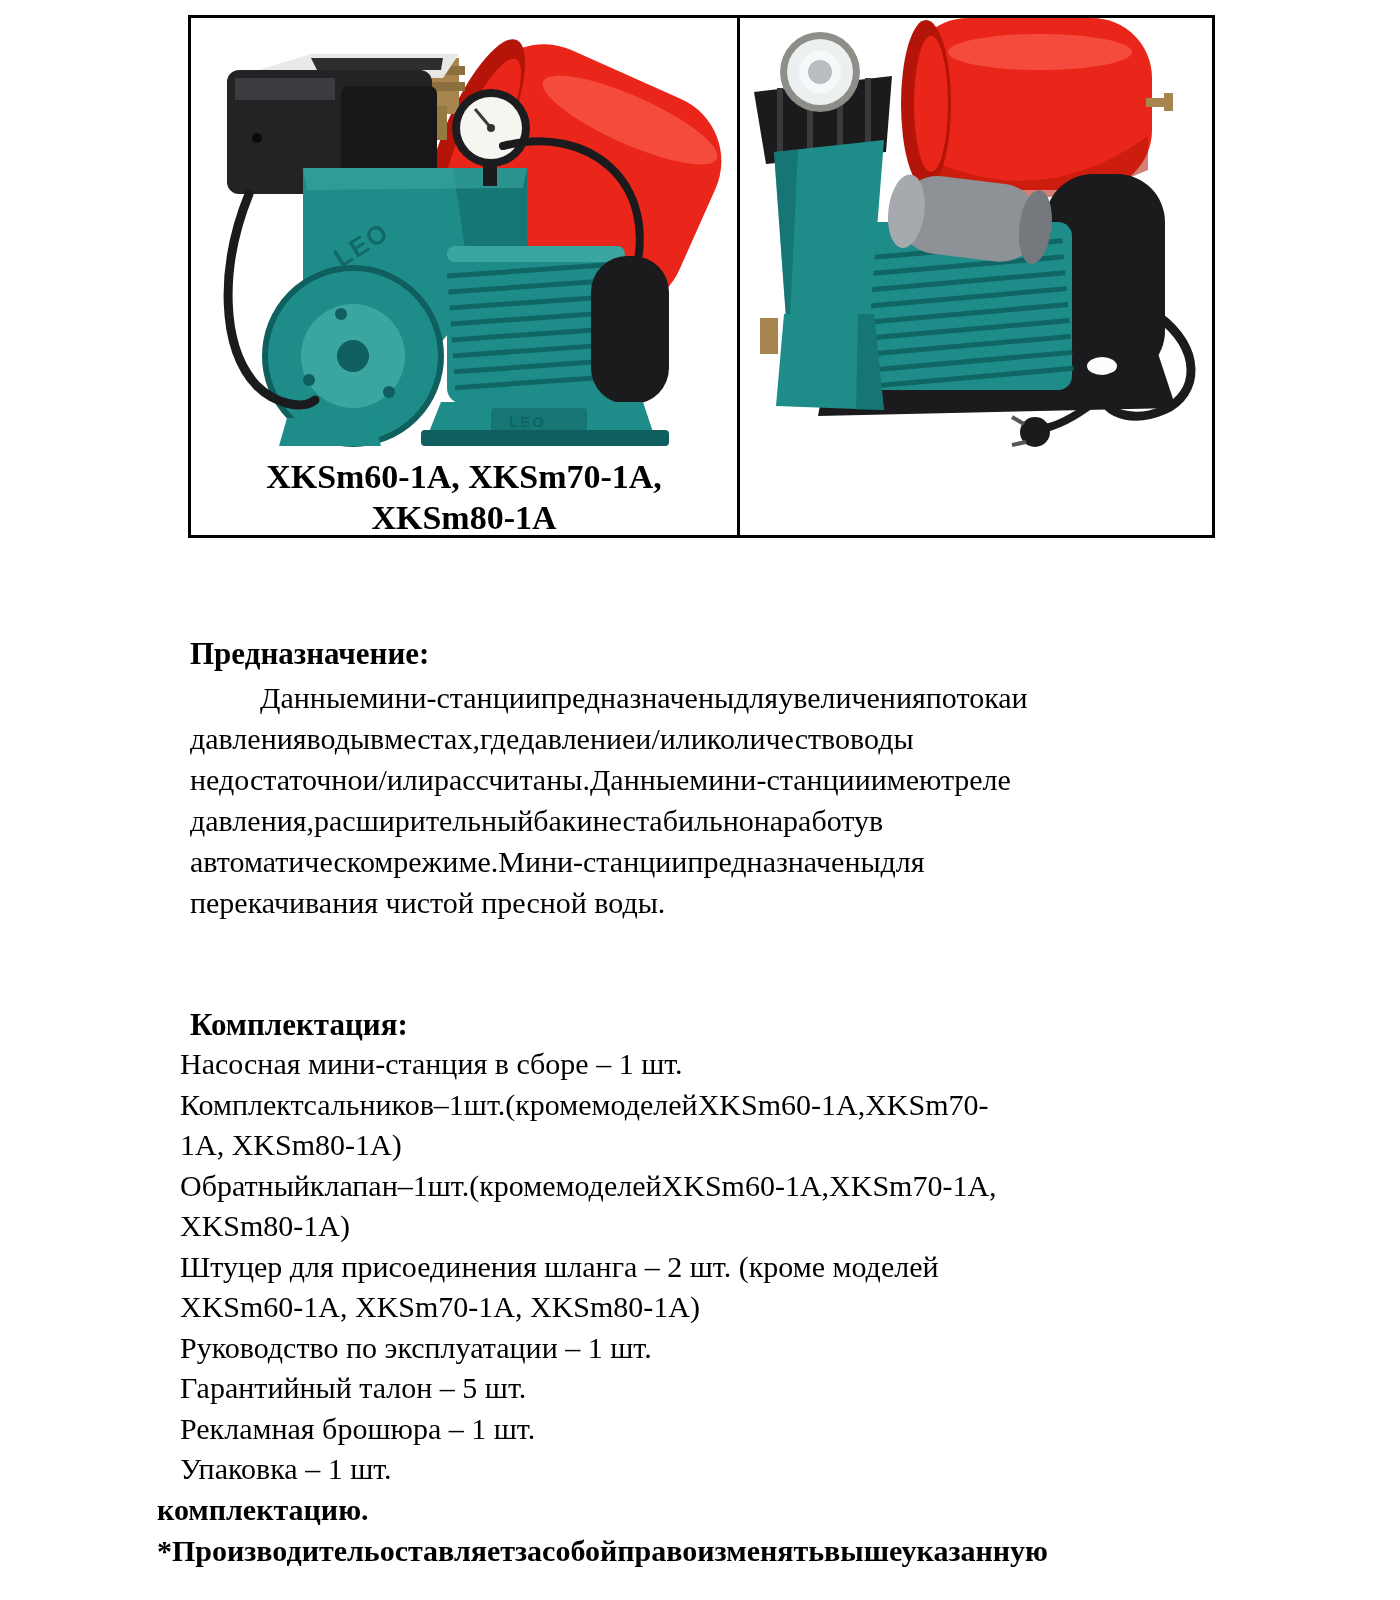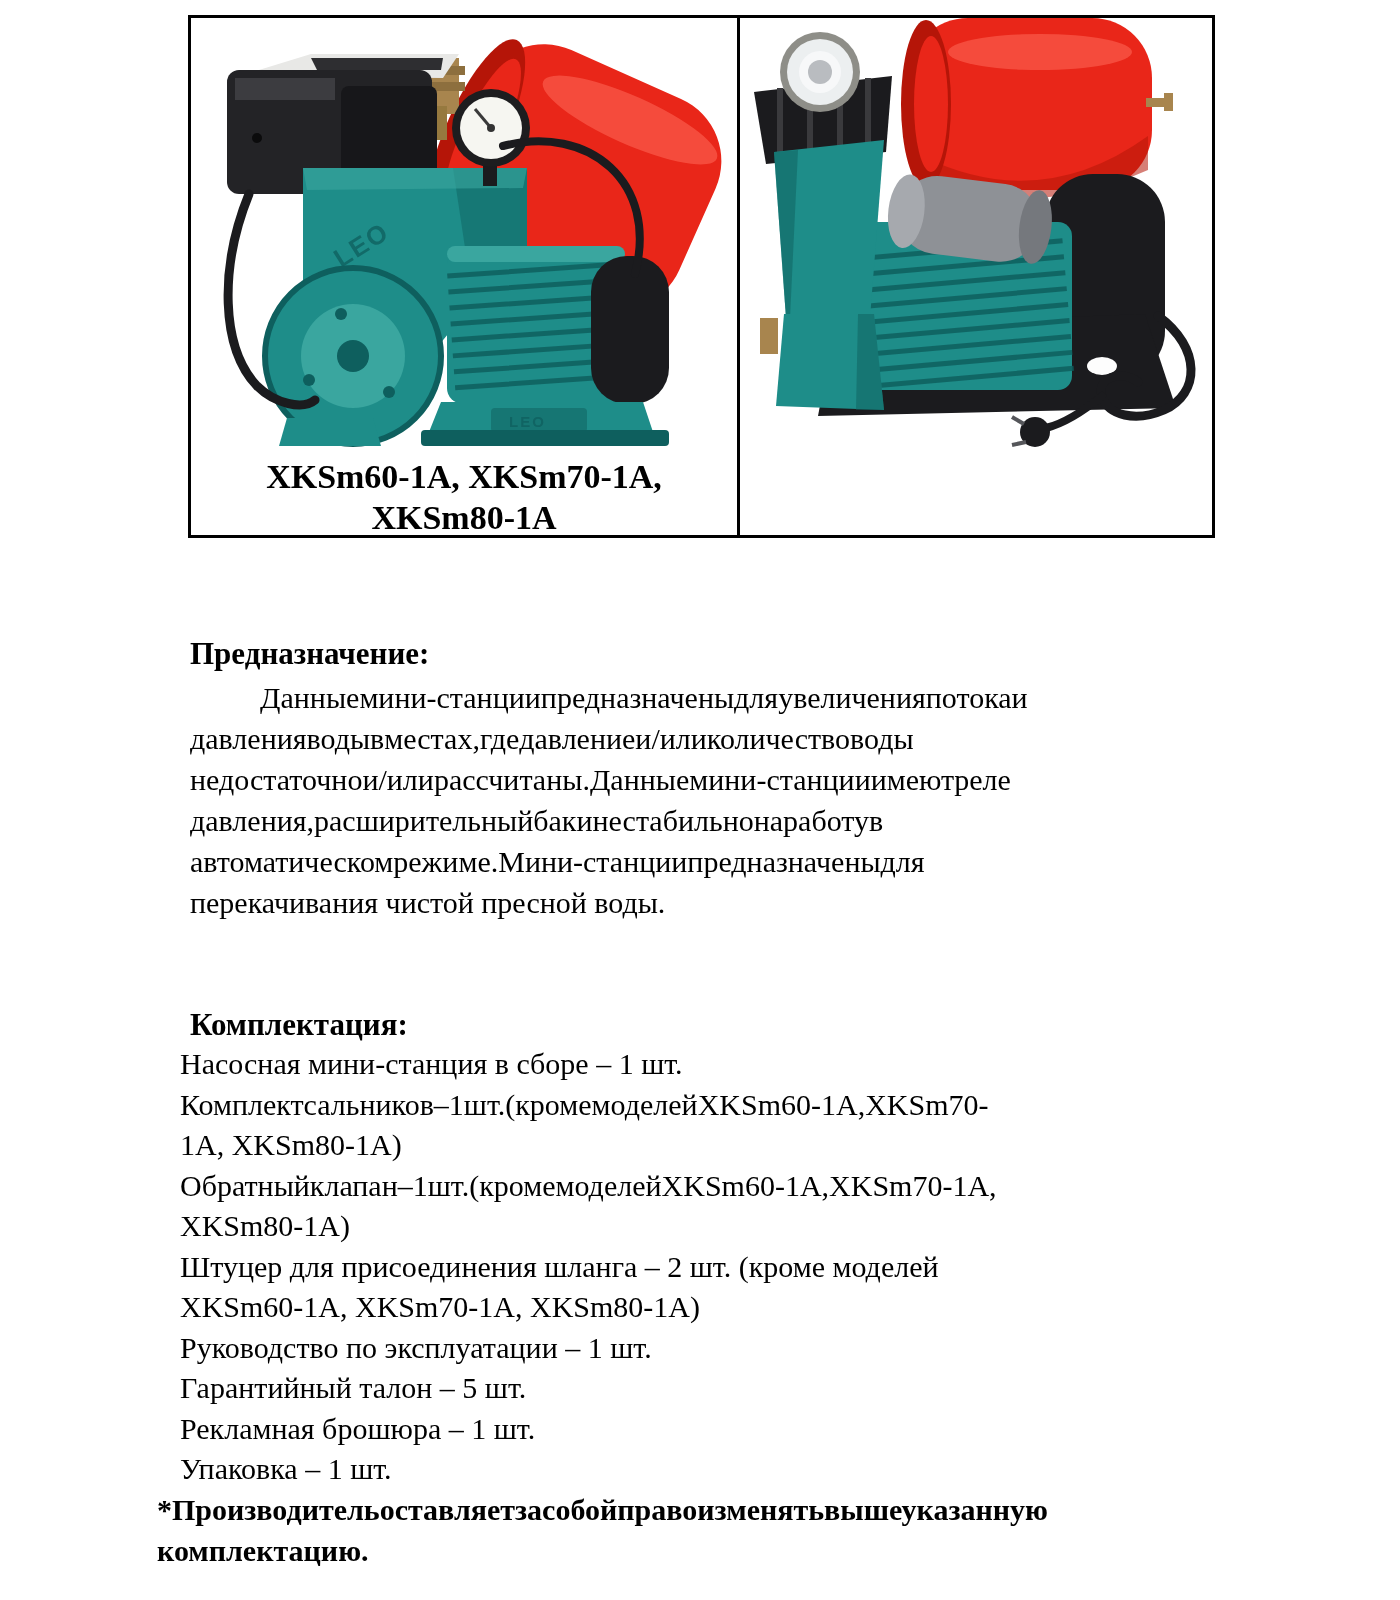--- a/index.html
+++ b/index.html
@@ -278,25 +278,25 @@
       <div class="tline">XKSm80-1A)</div>
       <div class="tline">Штуцер для присоединения шланга – 2 шт. (кроме моделей</div>
       <div class="tline">XKSm60-1A, XKSm70-1A, XKSm80-1A)</div>
       <div class="tline">Руководство по эксплуатации – 1 шт.</div>
       <div class="tline">Гарантийный талон – 5 шт.</div>
       <div class="tline">Рекламная брошюра – 1 шт.</div>
       <div class="tline">Упаковка – 1 шт.</div>
     </div>
 
   <div class="textblock" id="footnote-lines">
+      <div class="tline">комплектацию.</div>
       <div class="tline jline">
         <span>*Производитель</span>
         <span>оставляет</span>
         <span>за</span>
         <span>собой</span>
         <span>право</span>
         <span>изменять</span>
         <span>вышеуказанную</span>
       </div>
-      <div class="tline">комплектацию.</div>
     </div>
 
 </div>
 
 </body></html>

